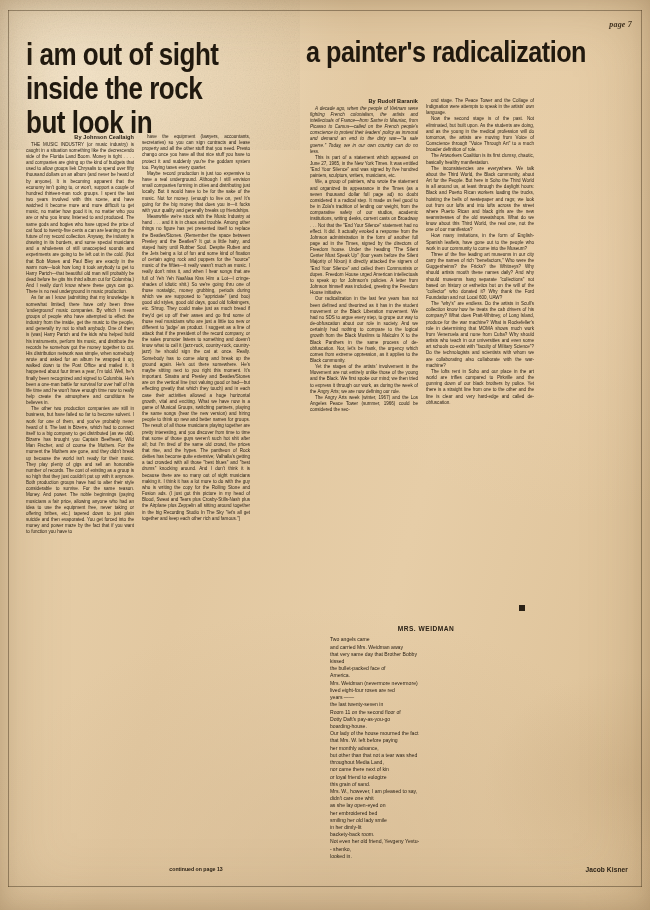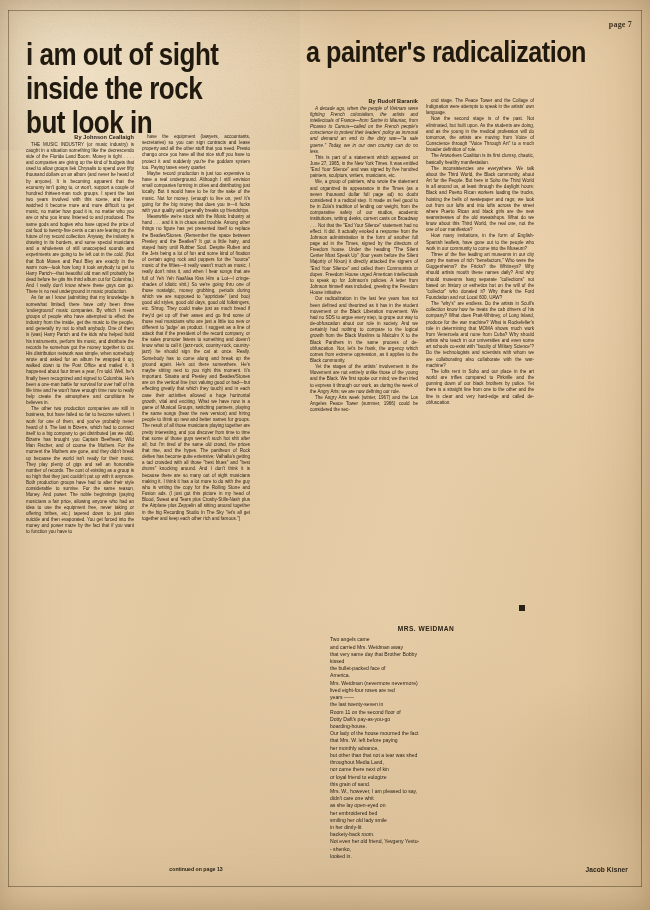--- a/index.html
+++ b/index.html
@@ -29,21 +29,21 @@
   #rule-top{left:8px;top:10px;width:634px;height:1px;}
   #rule-bottom{left:8px;top:886px;width:634px;height:1px;}
   #rule-left{left:8px;top:10px;width:1px;height:877px;}
   #rule-right{left:641px;top:10px;width:1px;height:877px;}
 
   #page{position:absolute;inset:0;}
 
   .folio{
     position:absolute;right:18px;top:20px;
     font-family:"Liberation Serif", serif;
-    font-weight:bold;font-size:8px;
+    font-style:italic;font-weight:bold;font-size:8px;
     color:#3a2e1e;letter-spacing:.2px;
   }
 
   
   .hl{
     position:absolute;
     font-family:"Liberation Sans Narrow","Liberation Sans", sans-serif;
     font-weight:bold;
     color:#20190f;
     letter-spacing:-0.6px;

